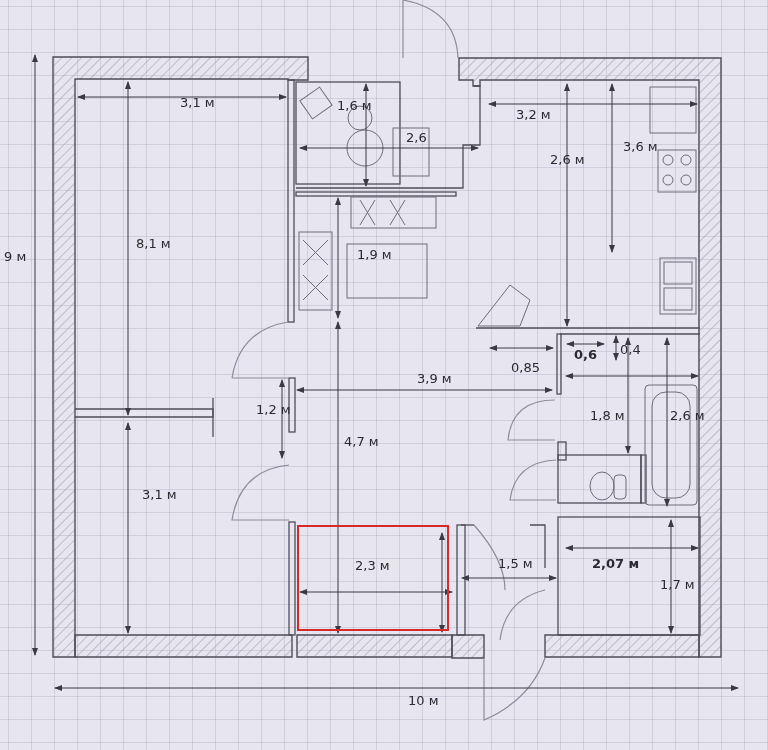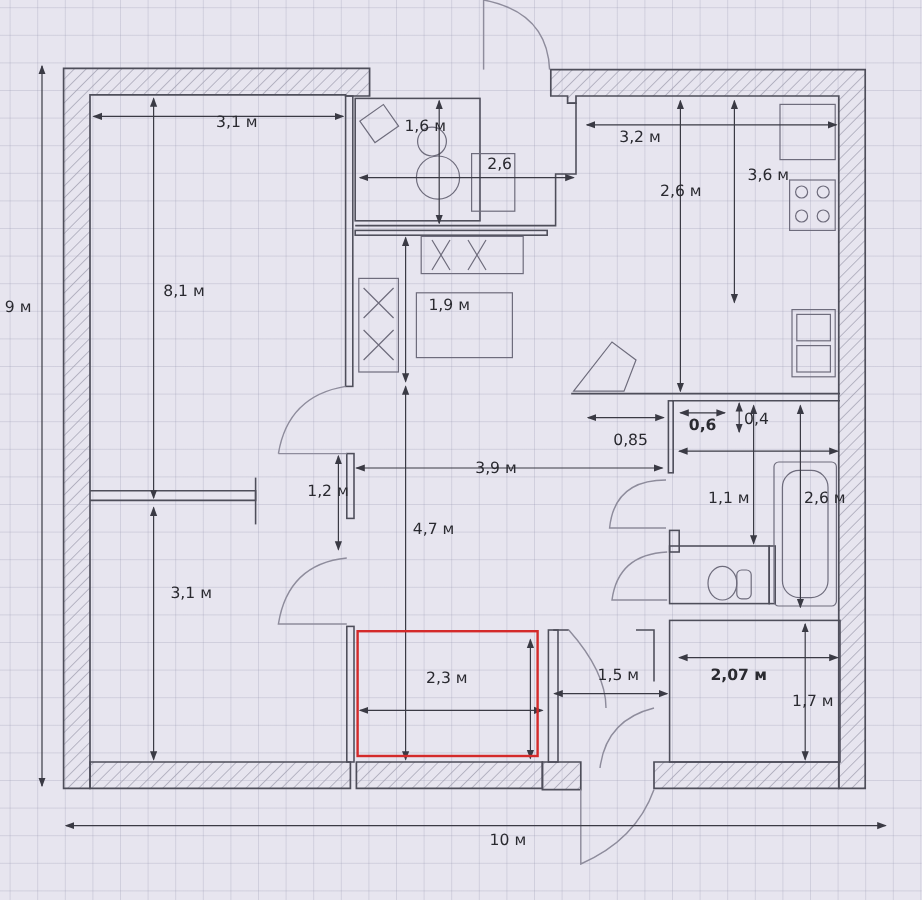--- a/index.html
+++ b/index.html
@@ -134,28 +134,28 @@
 <div class="hl" style="left:297px;top:525px;width:152px;height:106px;"></div>
 
 <span class="lbl" style="left:4px;top:250px;">9 м</span>
 <span class="lbl" style="left:408px;top:694px;">10 м</span>
 <span class="lbl" style="left:180px;top:96px;">3,1 м</span>
 <span class="lbl" style="left:136px;top:237px;">8,1 м</span>
 <span class="lbl" style="left:142px;top:488px;">3,1 м</span>
 <span class="lbl" style="left:337px;top:99px;">1,6 м</span>
 <span class="lbl" style="left:406px;top:131px;">2,6</span>
 <span class="lbl" style="left:341px;top:248px;margin-left:16px;">1,9 м</span>
-<span class="lbl" style="left:396px;top:372px;margin-top:12px;">3,9 м</span>
+<span class="lbl" style="left:417px;top:372px;">3,9 м</span>
 <span class="lbl" style="left:344px;top:435px;">4,7 м</span>
 <span class="lbl" style="left:256px;top:403px;">1,2 м</span>
 <span class="lbl" style="left:516px;top:108px;">3,2 м</span>
 <span class="lbl" style="left:550px;top:153px;">2,6 м</span>
 <span class="lbl" style="left:623px;top:140px;">3,6 м</span>
 <span class="lbl" style="left:511px;top:350px;margin-top:11px;">0,85</span>
 <span class="lbl" style="left:574px;top:348px;font-weight:bold;">0,6</span>
 <span class="lbl" style="left:620px;top:343px;">0,4</span>
-<span class="lbl" style="left:590px;top:409px;">1,1 м</span>
+<span class="lbl" style="left:590px;top:409px;">1,8 м</span>
 <span class="lbl" style="left:670px;top:409px;">2,6 м</span>
 <span class="lbl" style="left:498px;top:557px;">1,5 м</span>
 <span class="lbl" style="left:592px;top:557px;font-weight:bold;">2,07 м</span>
 <span class="lbl" style="left:660px;top:578px;">1,7 м</span>
 <span class="lbl" style="left:355px;top:559px;">2,3 м</span>
 </div>
 
 </body></html>

